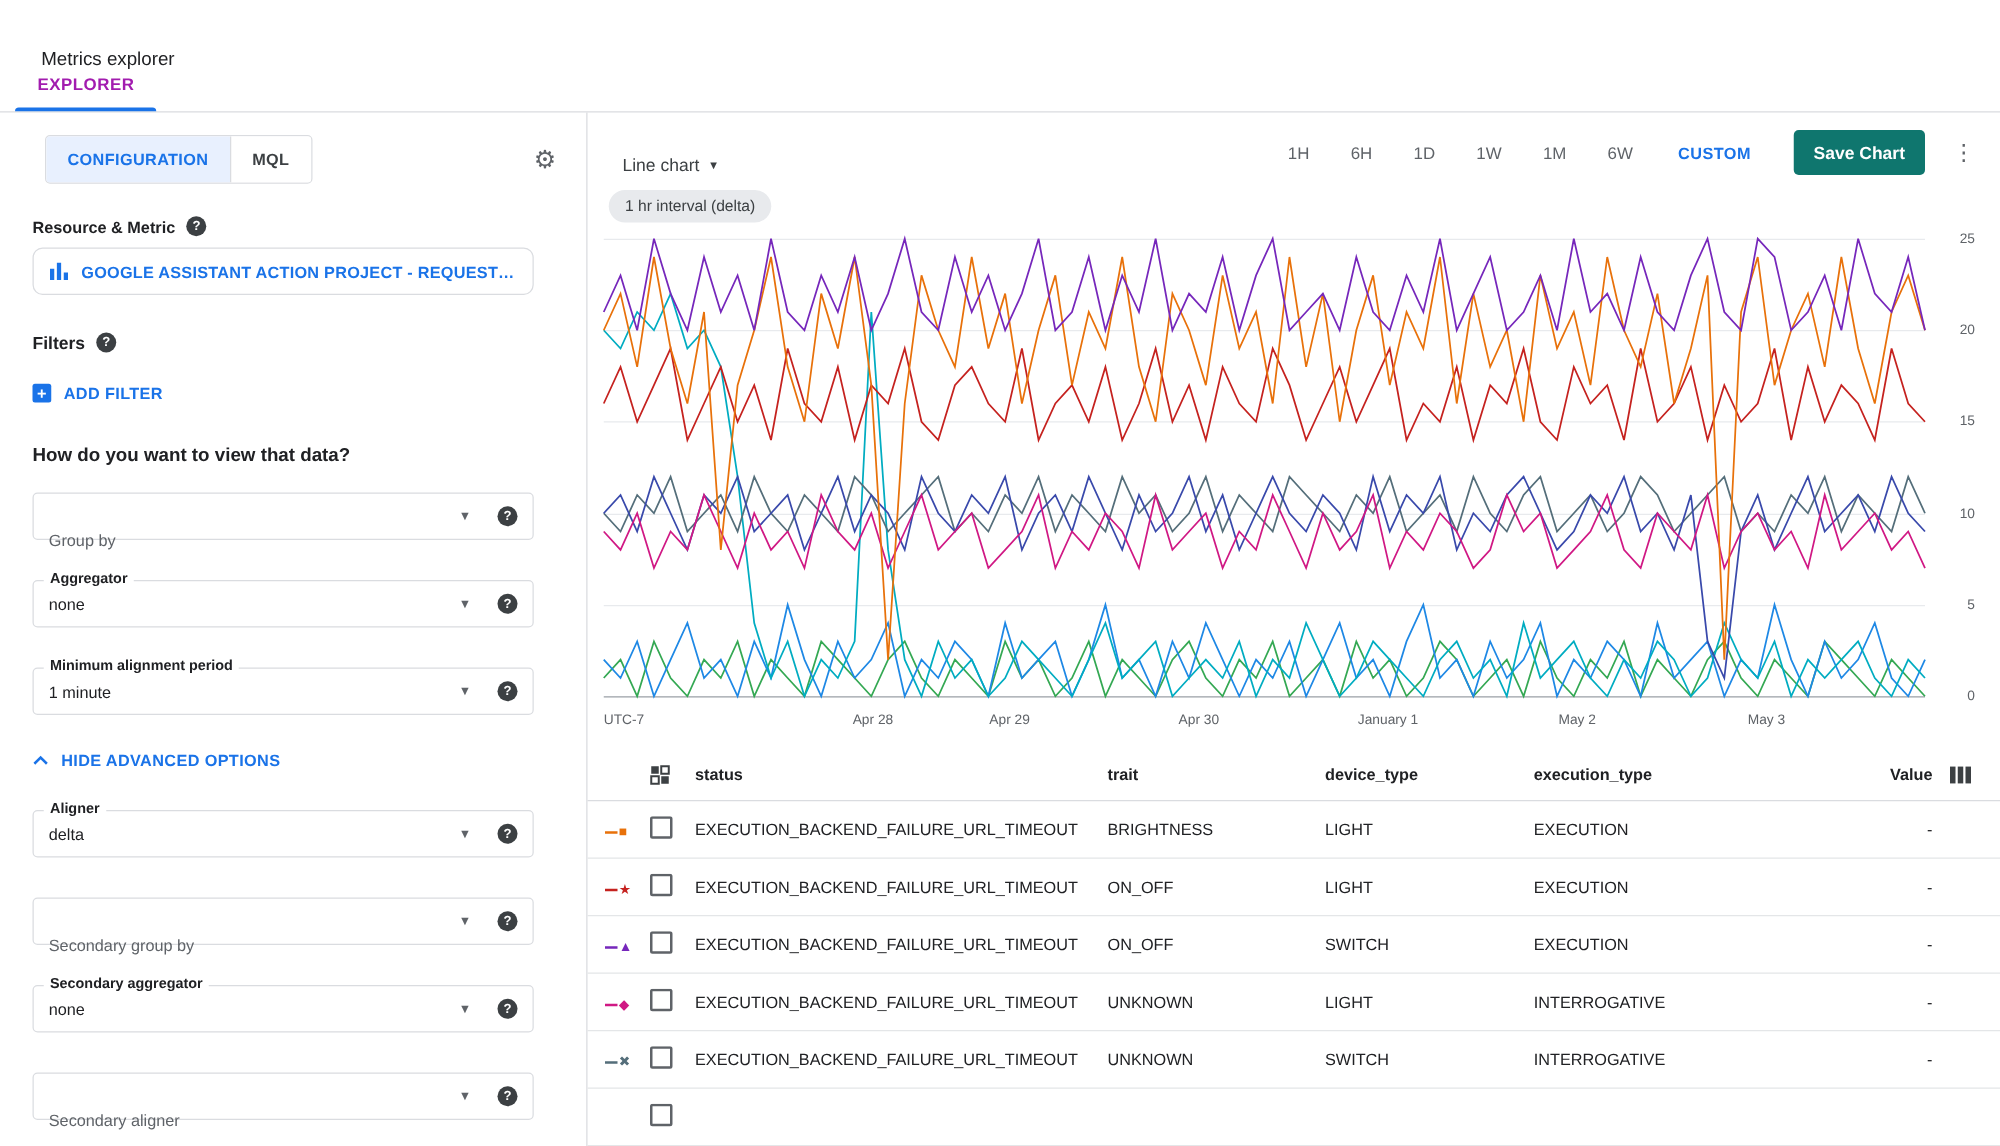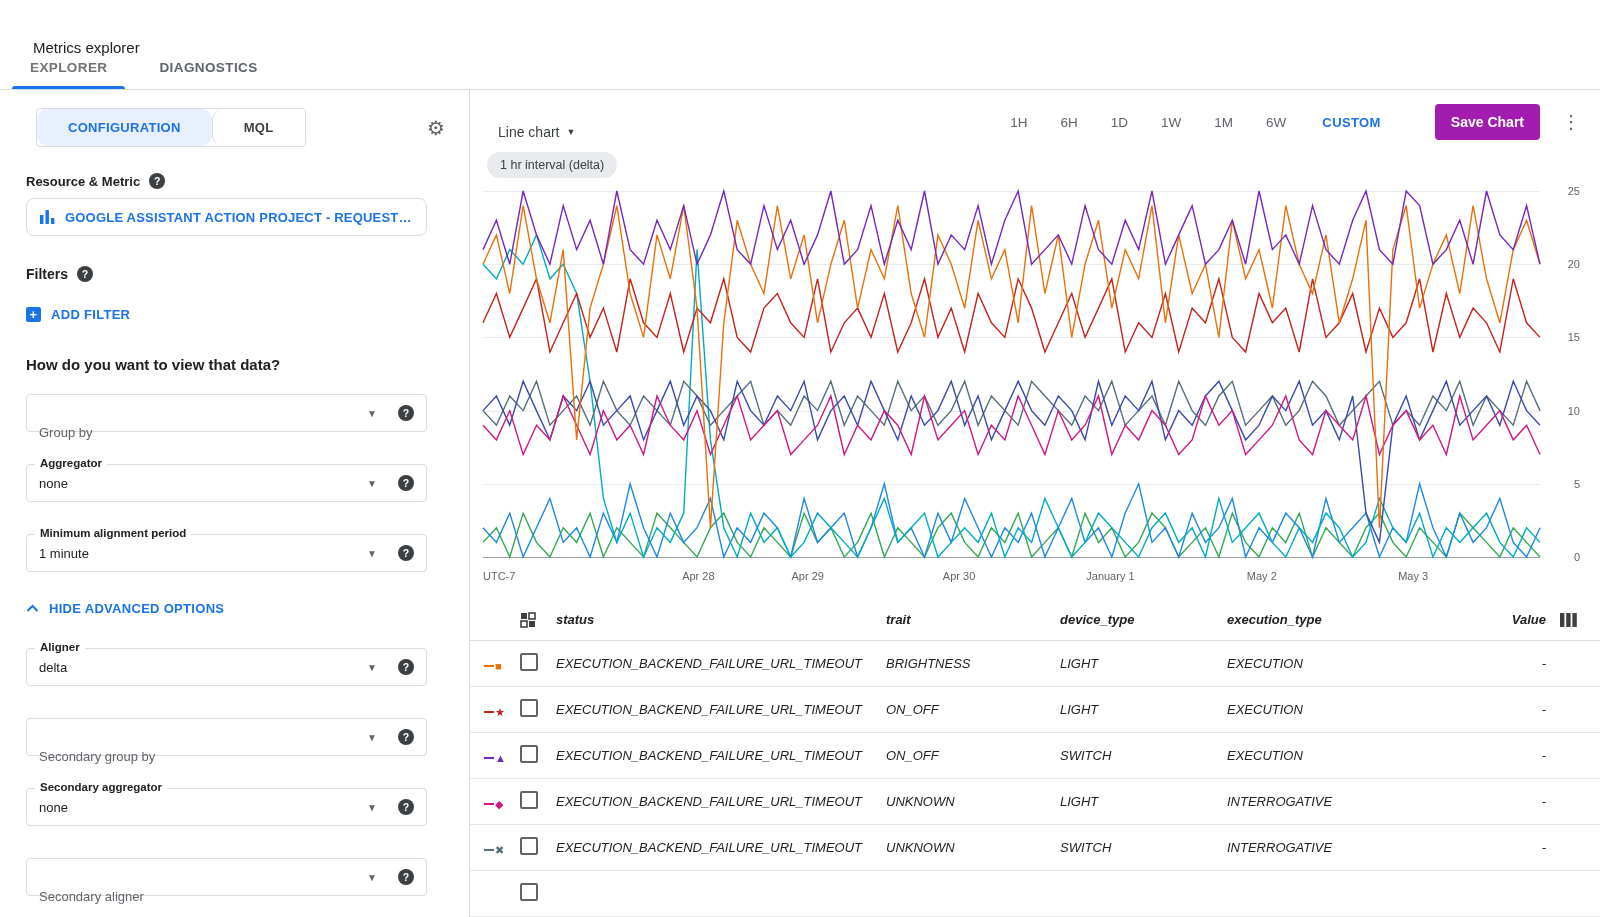--- a/index.html
+++ b/index.html
@@ -6,31 +6,31 @@
   html,body { width:1600px; height:917px; overflow:hidden; background:#fff;
     font-family:"Liberation Sans","DejaVu Sans",sans-serif; color:#202124; }
 
   
   .app-header { height:46px; display:flex; align-items:center; padding-left:33px; background:#fff; }
   .app-title { font-size:15px; color:#202124;margin-top:48px; }
 
   .tabs-row { height:44px; display:flex; align-items:stretch; border-bottom:1px solid #dadce0; padding-left:4px; }
   .tab { padding:0 26px; display:flex; align-items:center; font-size:13.5px; font-weight:bold;
     letter-spacing:.4px; color:#5f6368; position:relative; cursor:pointer; }
-  .tab.active { color:#737373; }
+  .tab.active { color:#a21caf; }
   .tab.active::after { content:''; position:absolute; left:8px; right:8px; bottom:0; height:3px;
     background:#1a73e8; border-radius:3px 3px 0 0; }
 
   .main { display:flex; height:827px; }
 
   
   .left-panel { width:470px; min-width:470px; border-right:1px solid #dadce0; padding-top:18px; overflow:hidden; }
   .mode-row { display:flex; align-items:center; justify-content:space-between; padding:0 24px 0 36px; }
   .seg { display:flex; border:1px solid #dadce0; border-radius:4px; overflow:hidden; }
-  .seg-btn { padding:11px 31px; font-size:13px; font-weight:bold; letter-spacing:.3px; cursor:pointer; background:#fff; color:#3c4043;border-radius:11px; }
+  .seg-btn { padding:11px 17px; font-size:13px; font-weight:bold; letter-spacing:.3px; cursor:pointer; background:#fff; color:#3c4043; }
   .seg-btn.active { background:#e8f0fe; color:#1a73e8; }
   .seg-btn + .seg-btn { border-left:1px solid #dadce0; }
   .gear { font-size:20px; color:#5f6368; cursor:pointer; }
 
   .left-inner { padding:0 26px; }
   .section-label { display:flex; align-items:center; gap:9px; font-size:13px; font-weight:bold; color:#202124; }
   .help { width:16px; height:16px; min-width:16px; border-radius:50%; background:#3c4043; color:#fff;
     font-size:10.5px; font-weight:bold; display:inline-flex; align-items:center; justify-content:center; cursor:pointer; }
 
   .rm-section { margin-top:26px; }
@@ -61,62 +61,61 @@
     font-size:13px; font-weight:bold; letter-spacing:.3px; cursor:pointer; }
 
   
   .right-panel { flex:1; min-width:0; display:flex; flex-direction:column; }
   .chart-toolbar { height:50px; display:flex; align-items:flex-end; padding:0 16px 0 28px; }
   .chart-type { display:flex; align-items:center; gap:7px; font-size:14px; color:#3c4043; cursor:pointer; }
   .chart-type .dd-arrow { margin:0; font-size:9px; color:#3c4043; }
   .toolbar-right { margin-left:auto; display:flex; align-items:center; }
   .range-btn { font-size:13.5px; color:#5f6368; margin-left:33px; cursor:pointer; }
   .custom-btn { font-size:13px; font-weight:bold; letter-spacing:.4px; color:#1a73e8; margin-left:36px; cursor:pointer; }
-  .save-btn { margin-left:54px; background:#a21caf; color:#fff; font-size:14px; font-weight:bold;
+  .save-btn { margin-left:34px; background:#0f766e; color:#fff; font-size:14px; font-weight:bold;
     padding:0 16px; height:36px; display:flex; align-items:center; border-radius:4px; border:none; cursor:pointer; }
   .kebab { margin-left:18px; font-size:18px; color:#5f6368; cursor:pointer; padding:0 4px; }
 
   .chip-row { padding:12px 0 0 17px; }
   .chip { display:inline-block; background:#e8eaed; border-radius:14px; padding:6px 13px; font-size:12.5px; color:#3c4043; }
 
   .chart-wrap { position:relative; margin:13px 16px 0 13px; height:392px; }
   .plot { position:absolute; left:0; right:44px; top:0; bottom:26px; }
   .plot svg { position:absolute; inset:0; width:100%; height:100%; overflow:visible; }
   .gridline { position:absolute; left:0; right:0; height:1px; background:#e8eaed; }
   .gridline.baseline { background:#9aa0a6; }
   .y-labels { position:absolute; right:4px; top:0; bottom:26px; width:30px; }
   .y-tick-label { position:absolute; right:0; text-align:right; font-size:11px; color:#5f6368; }
   .x-labels { position:absolute; left:0; right:44px; bottom:0; height:20px; }
   .x-tick-label { position:absolute; top:7px; font-size:11px; color:#5f6368; white-space:nowrap; }
 
   
   .series-table { margin-top:16px; }
   .t-header, .t-row { display:grid; grid-template-columns:36px 36px 330px 174px 167px 248px 1fr 52px;
-    align-items:center; padding-left:14px; font-size:13px;font-style:italic; }
+    align-items:center; padding-left:14px; font-size:13px; }
   .t-header { height:42px; border-bottom:1px solid #dadce0; font-weight:bold; }
   .t-row { height:46px; border-bottom:1px solid #e4e6e8; }
   .cell { white-space:nowrap; overflow:hidden; }
   .cell.value, .hdr-value { text-align:right; padding-right:2px; }
   .marker { display:inline-flex; align-items:center; }
   .marker .dash { width:10px; height:2px; background:currentColor; }
   .marker .glyph { font-size:11px; line-height:1; margin-left:1px; }
   .checkbox { width:18px; height:18px; border:2px solid #5f6368; border-radius:2px; display:inline-block; cursor:pointer; background:#fff; }
   .hdr-icon { display:inline-flex; color:#3c4043; }
   .cols-icon-cell { display:flex; justify-content:flex-start; }
 </style>
 </head>
 <body>
 
 <div class="app-header">
   <div class="app-title">Metrics explorer</div>
 </div>
 
 <div class="tabs-row">
   <div class="tab active">EXPLORER</div>
-  <div class="tab">DIAGNOSTICS</div>
 </div>
 
 <div class="main">
 
   <div class="left-panel">
     <div class="mode-row">
       <div class="seg">
         <div class="seg-btn active">CONFIGURATION</div>
         <div class="seg-btn">MQL</div>
       </div>

